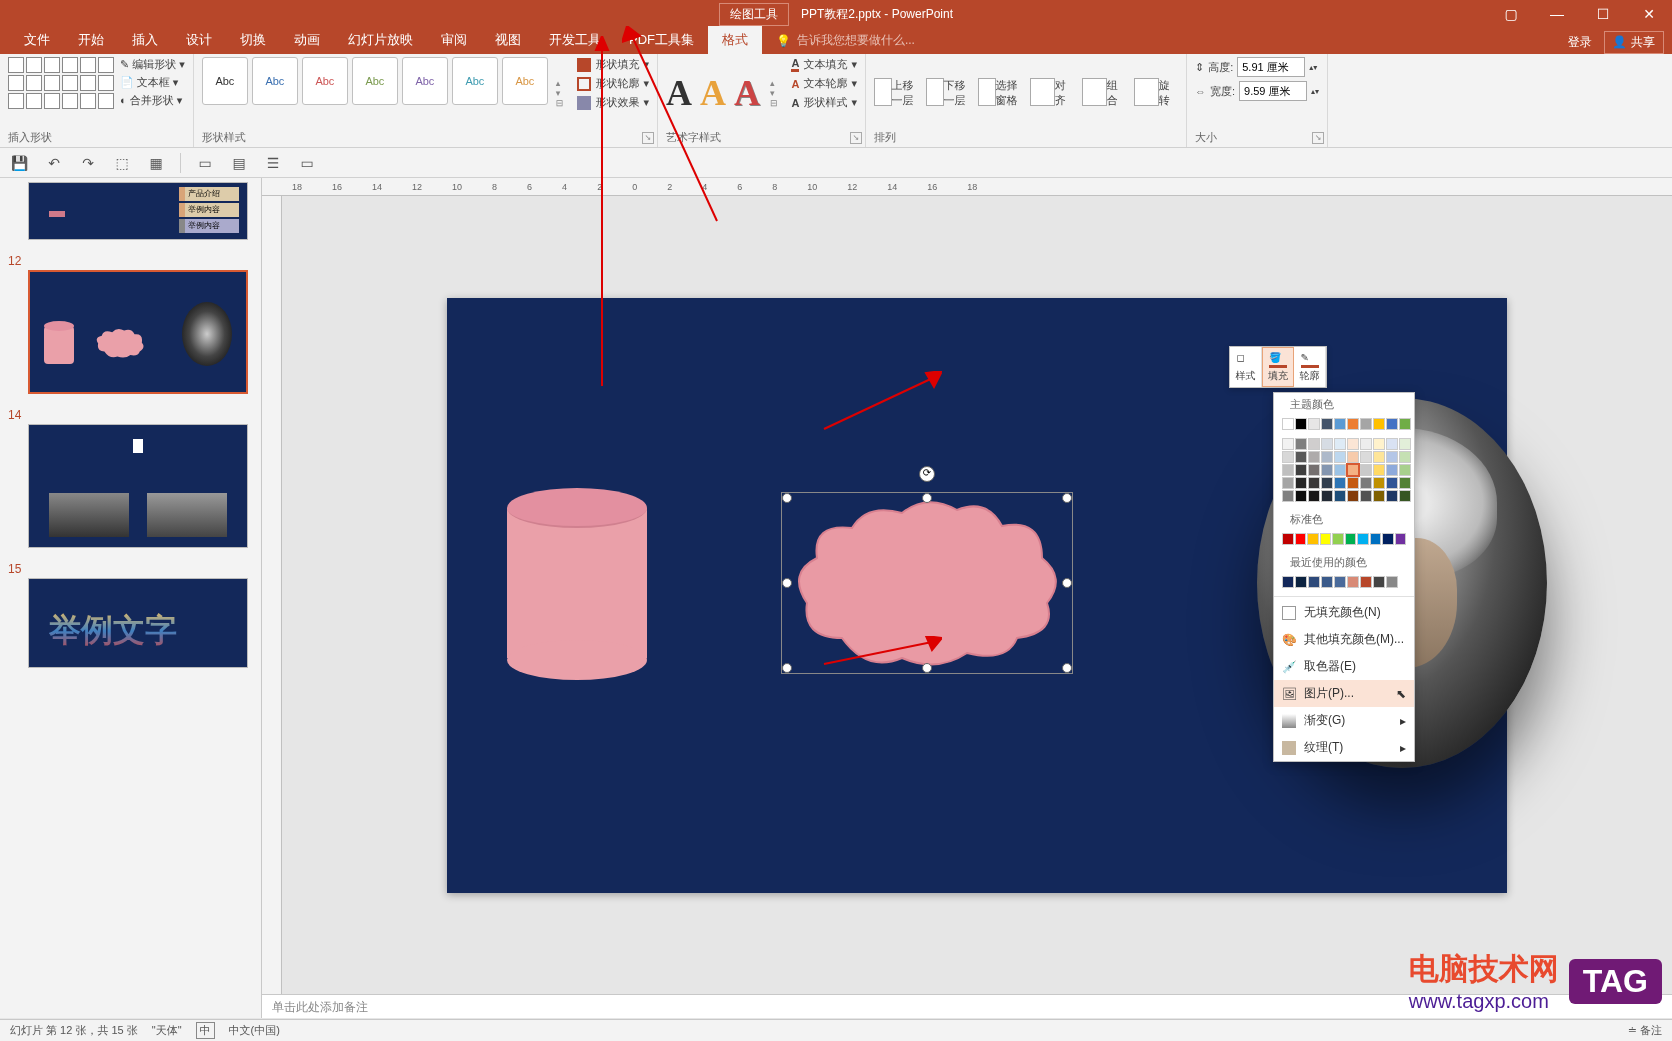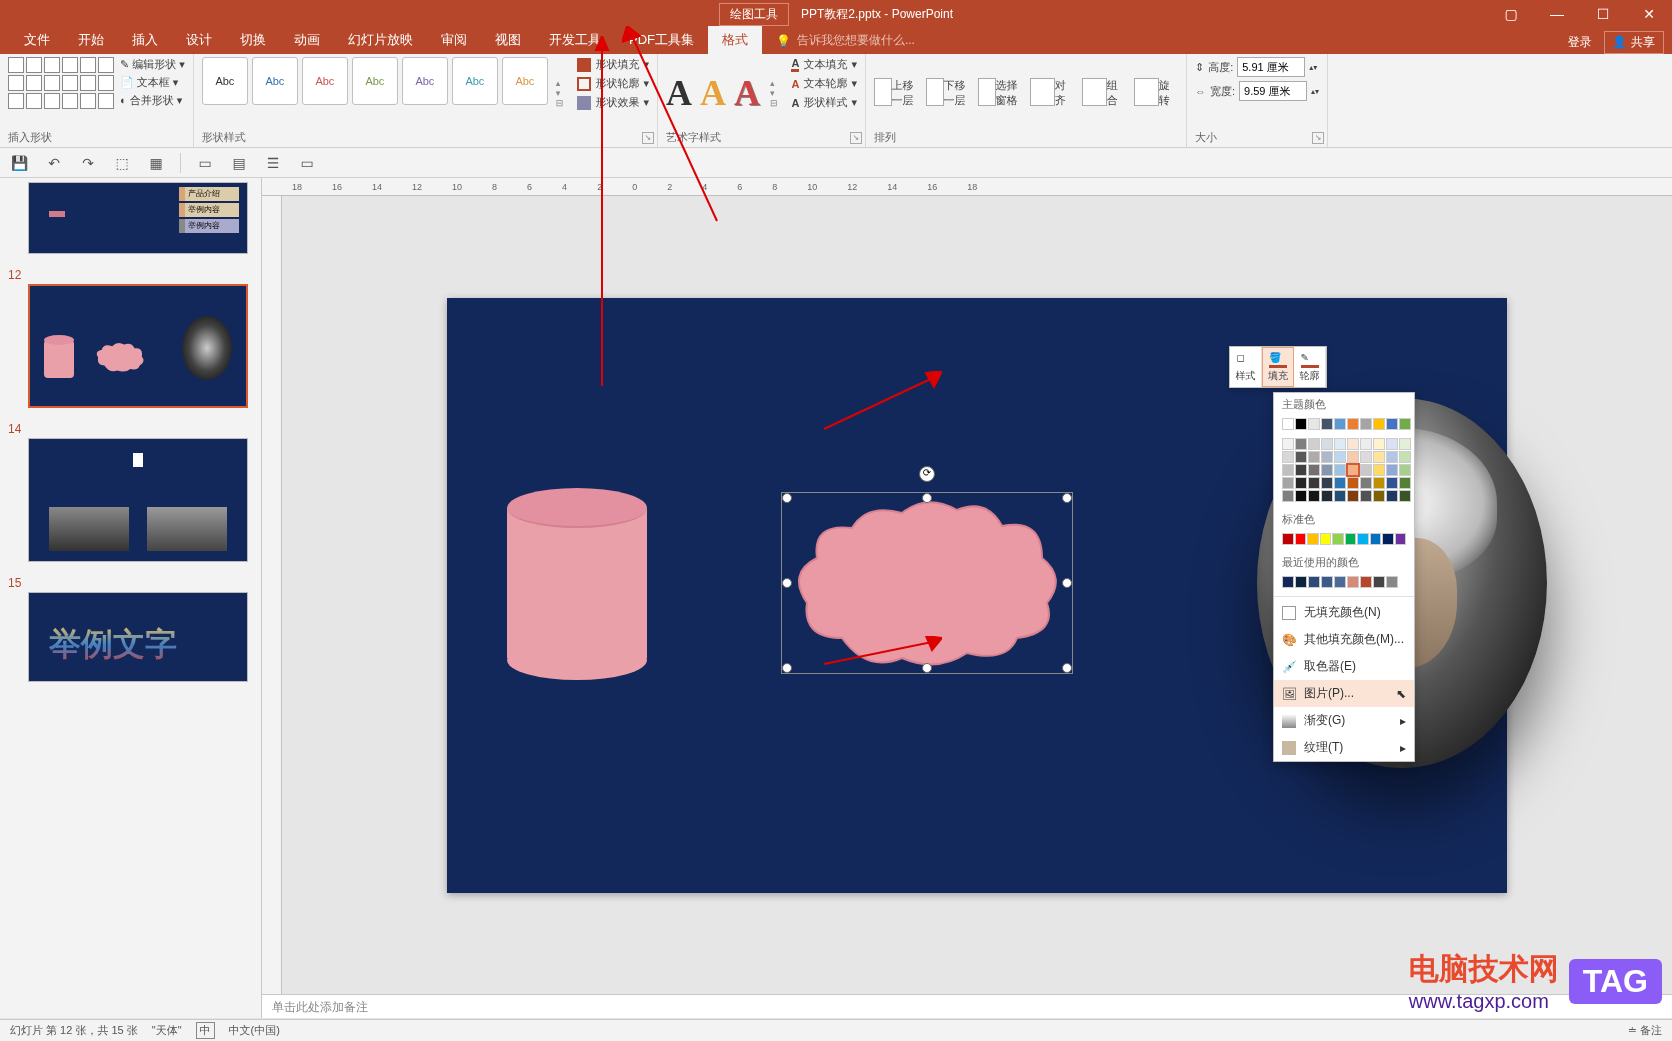--- a/index.html
+++ b/index.html
@@ -104,42 +104,42 @@
 .einstein::after { content:""; position:absolute; top:140px; left:100px; width:100px; height:130px; background: linear-gradient(#c0a890, #8a7560); border-radius: 40% 40% 50% 50%; }
 
 
 .mini-toolbar { position: absolute; top: 150px; right: 345px; background: #fff; border: 1px solid #c0c0c0; display: flex; box-shadow: 0 2px 6px rgba(0,0,0,0.2); z-index: 5; }
 .mini-btn { width: 32px; height: 40px; display: flex; flex-direction: column; align-items: center; justify-content: center; font-size: 10px; color: #444; border-right: 1px solid #e0e0e0; }
 .mini-btn.active { background: #fbe3d6; border: 1px solid #e8a378; }
 .mini-icon { width: 18px; height: 16px; margin-bottom: 1px; }
 
 
 .fill-dropdown { position: absolute; top: 196px; right: 257px; width: 142px; background: #fff; border: 1px solid #c0c0c0; box-shadow: 0 3px 10px rgba(0,0,0,0.25); z-index: 10; font-size: 12px; color: #333; }
-.dd-section-label { padding: 4px 8px; font-size: 11px; color: #666; }
+.dd-section-label { padding: 4px 16px; font-size: 11px; color: #666; }
 .color-grid { display: grid; grid-template-columns: repeat(10, 12px); gap: 1px; padding: 2px 8px 6px 8px; }
 .color-sw { width: 12px; height: 12px; border: 1px solid #ccc; }
 .color-sw.sel { outline: 2px solid #d85a32; outline-offset: -1px; }
 .dd-row { padding: 5px 8px; display: flex; align-items: center; gap: 8px; }
 .dd-row:hover, .dd-row.hover { background: #fbe3d6; }
 .dd-row-icon { width: 14px; height: 14px; }
 .recent-row { display: flex; gap: 1px; padding: 2px 8px 6px 8px; }
 .std-row { display: flex; gap: 1px; padding: 2px 8px 6px 8px; }
 
 
 .notes-bar { height: 24px; background: #fff; border-top: 1px solid #c8c8c8; font-size: 12px; color: #888; padding: 4px 10px; }
 
 
 .statusbar { position: absolute; bottom: 0; left: 0; right: 0; height: 22px; background: #f3f3f3; border-top: 1px solid #c8c8c8; display: flex; align-items: center; padding: 0 10px; font-size: 11px; color: #555; gap: 14px; }
 .statusbar-right { position: absolute; right: 10px; display: flex; gap: 14px; align-items: center; }
 
 
 .watermark { position: absolute; bottom: 28px; right: 10px; display: flex; align-items: center; gap: 10px; font-size: 30px; font-weight: bold; z-index: 20; }
 .wm-text { color: #e84a2e; }
 .wm-url { color: #4c1d95; font-size: 20px; font-weight: normal; }
-.wm-tag { background: #8b5cf6; color: #fff; padding: 4px 14px; border-radius: 6px; font-size: 32px; }
+.wm-tag { background: #701a75; color: #fff; padding: 4px 14px; border-radius: 6px; font-size: 32px; }
 
 
 .arrow { position: absolute; stroke: #d00; stroke-width: 2; fill: #d00; z-index: 15; }
 
 
 .thumb11-items { position: absolute; right: 8px; top: 4px; display: flex; flex-direction: column; gap: 2px; }
 .thumb11-item { background: #dca; width: 60px; height: 14px; font-size: 8px; line-height: 14px; padding-left: 3px; border-left: 6px solid #d8a478; }
 .thumb11-item.last{ border-left-color: #888; background:#aac; }
 .thumb12-cyl { position: absolute; left: 14px; top: 54px; width: 30px; height: 38px; background: #eaa0a9; border-radius: 4px; }
 .thumb12-cyl::before{content:"";position:absolute;top:-5px;left:0;width:30px;height:10px;background:#e390a0;border-radius:50%;}
@@ -330,21 +330,21 @@
   <div class="qat-btn">▭</div>
   <div class="qat-btn">▤</div>
   <div class="qat-btn">☰</div>
   <div class="qat-btn">▭</div>
 </div>
 
 <div class="workspace">
 
   <div class="thumbs-panel">
     <div class="thumb-wrap">
-      <div class="thumb" style="height:72px;">
+      <div class="thumb" style="height:58px;">
         <div class="thumb11-items">
           <div class="thumb11-item">产品介绍</div>
           <div class="thumb11-item">举例内容</div>
           <div class="thumb11-item last">举例内容</div>
         </div>
         <div style="position:absolute;left:20px;top:28px;width:16px;height:6px;background:#d07a8a;"></div>
       </div>
     </div>
     <div class="thumb-wrap">
       <div class="thumb-num">12</div>

